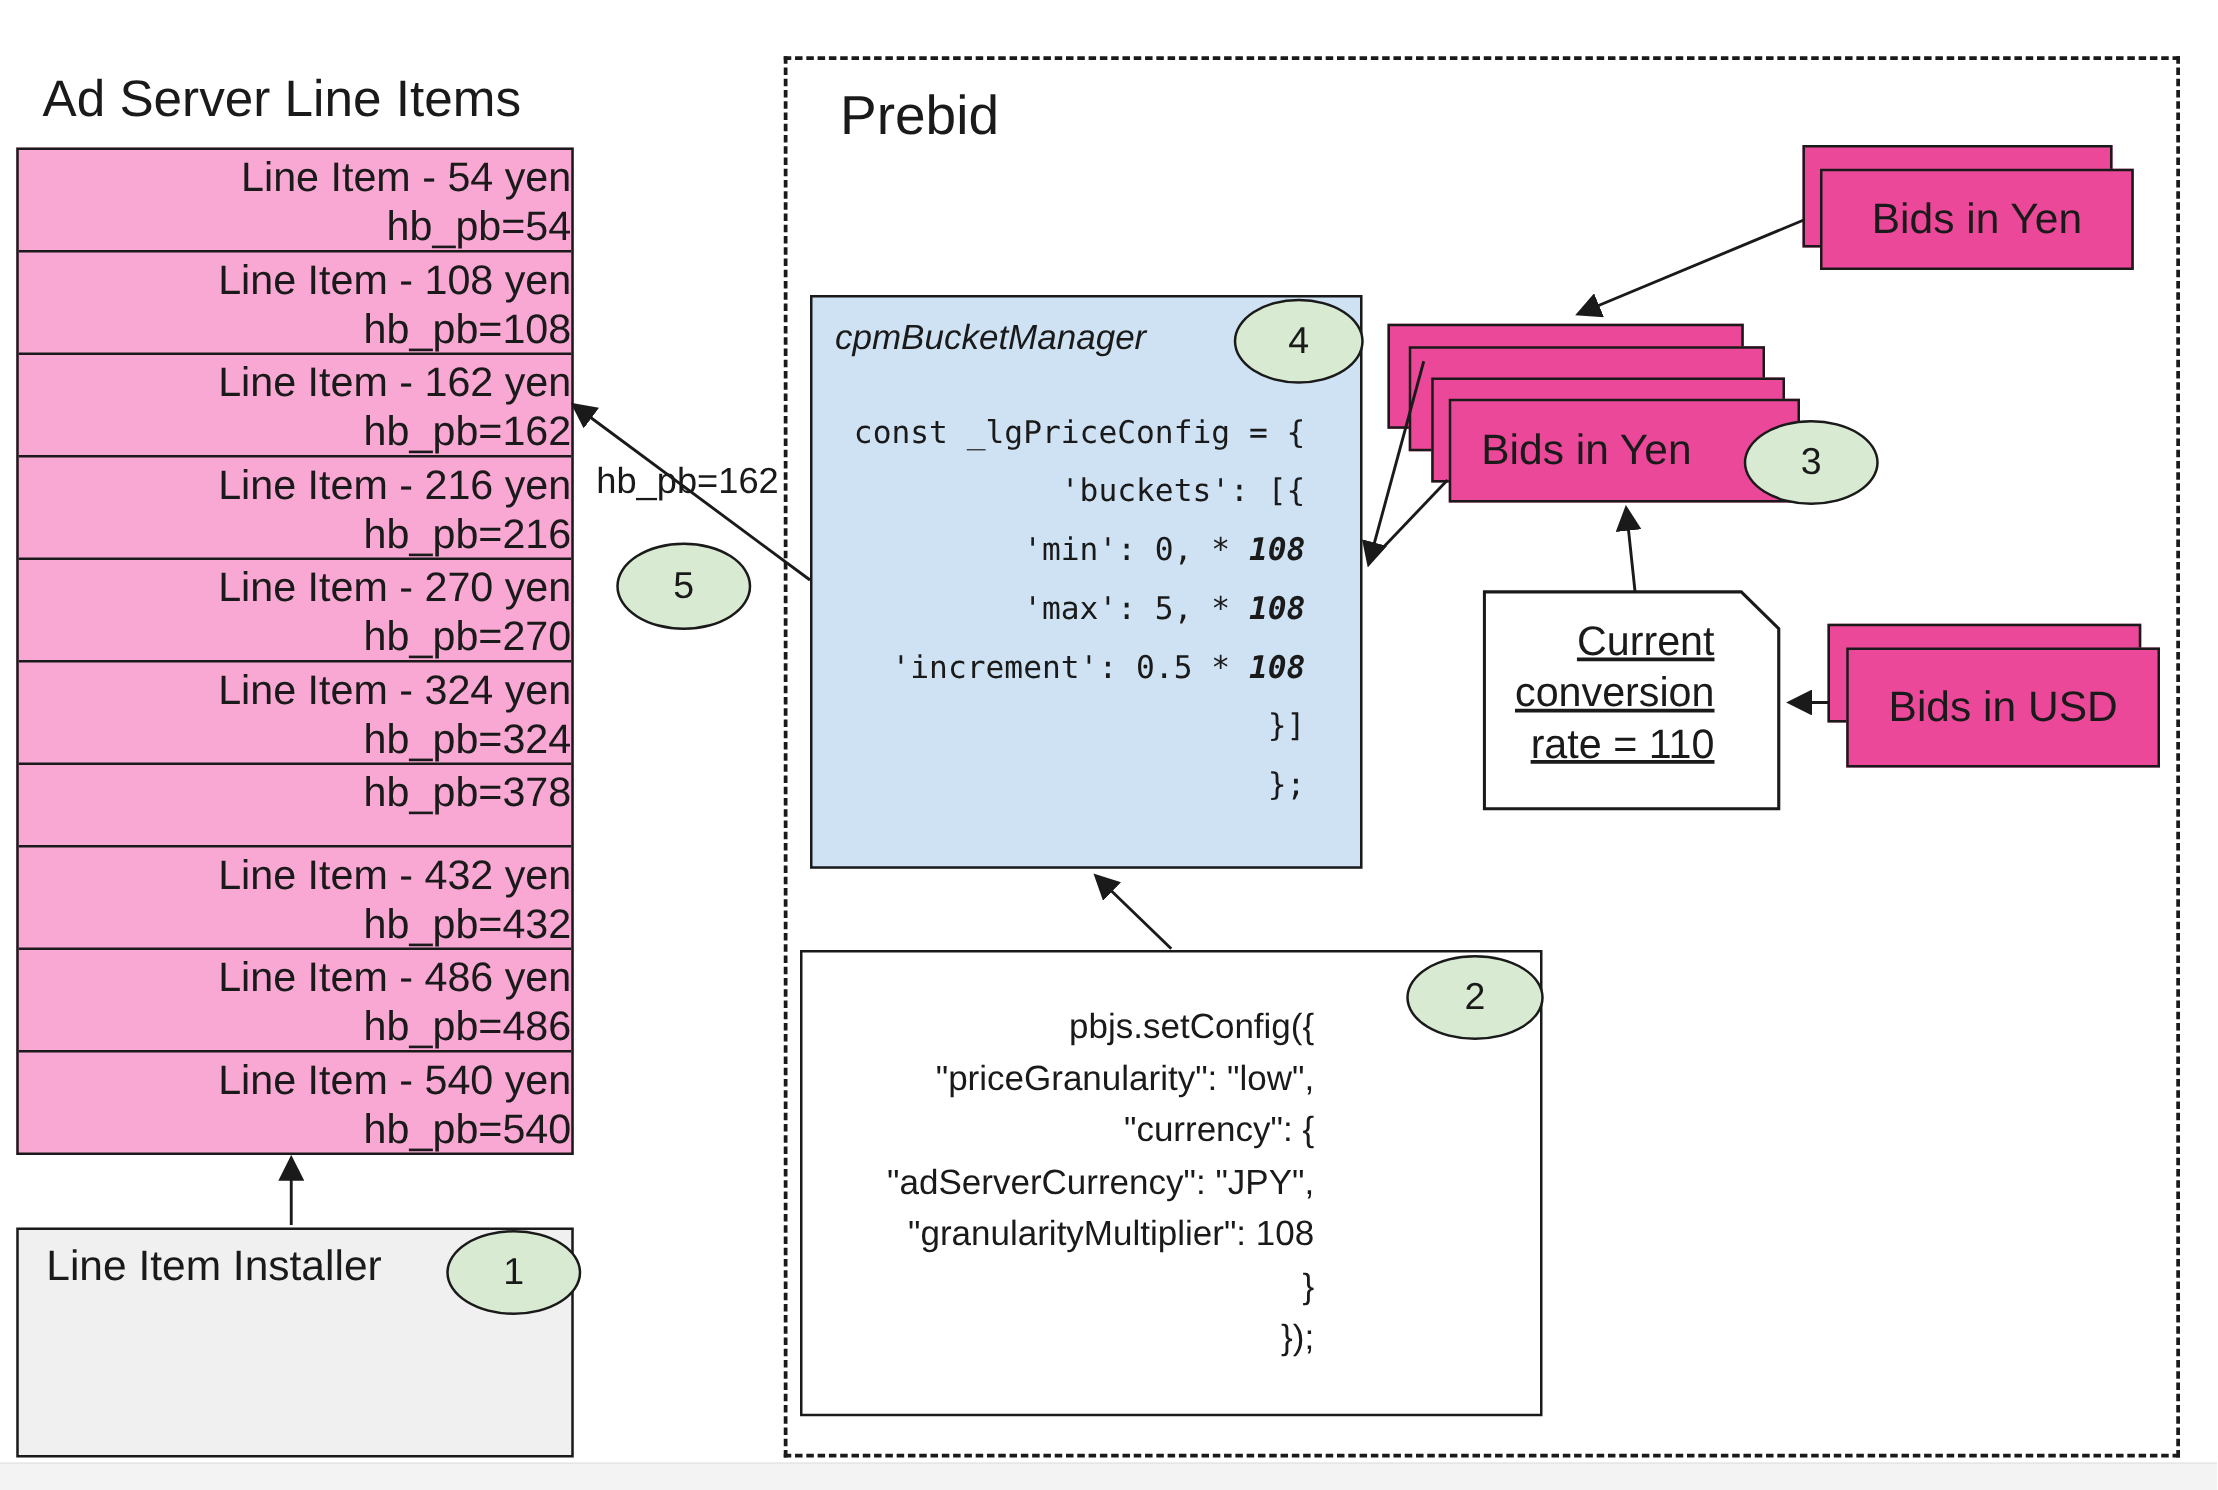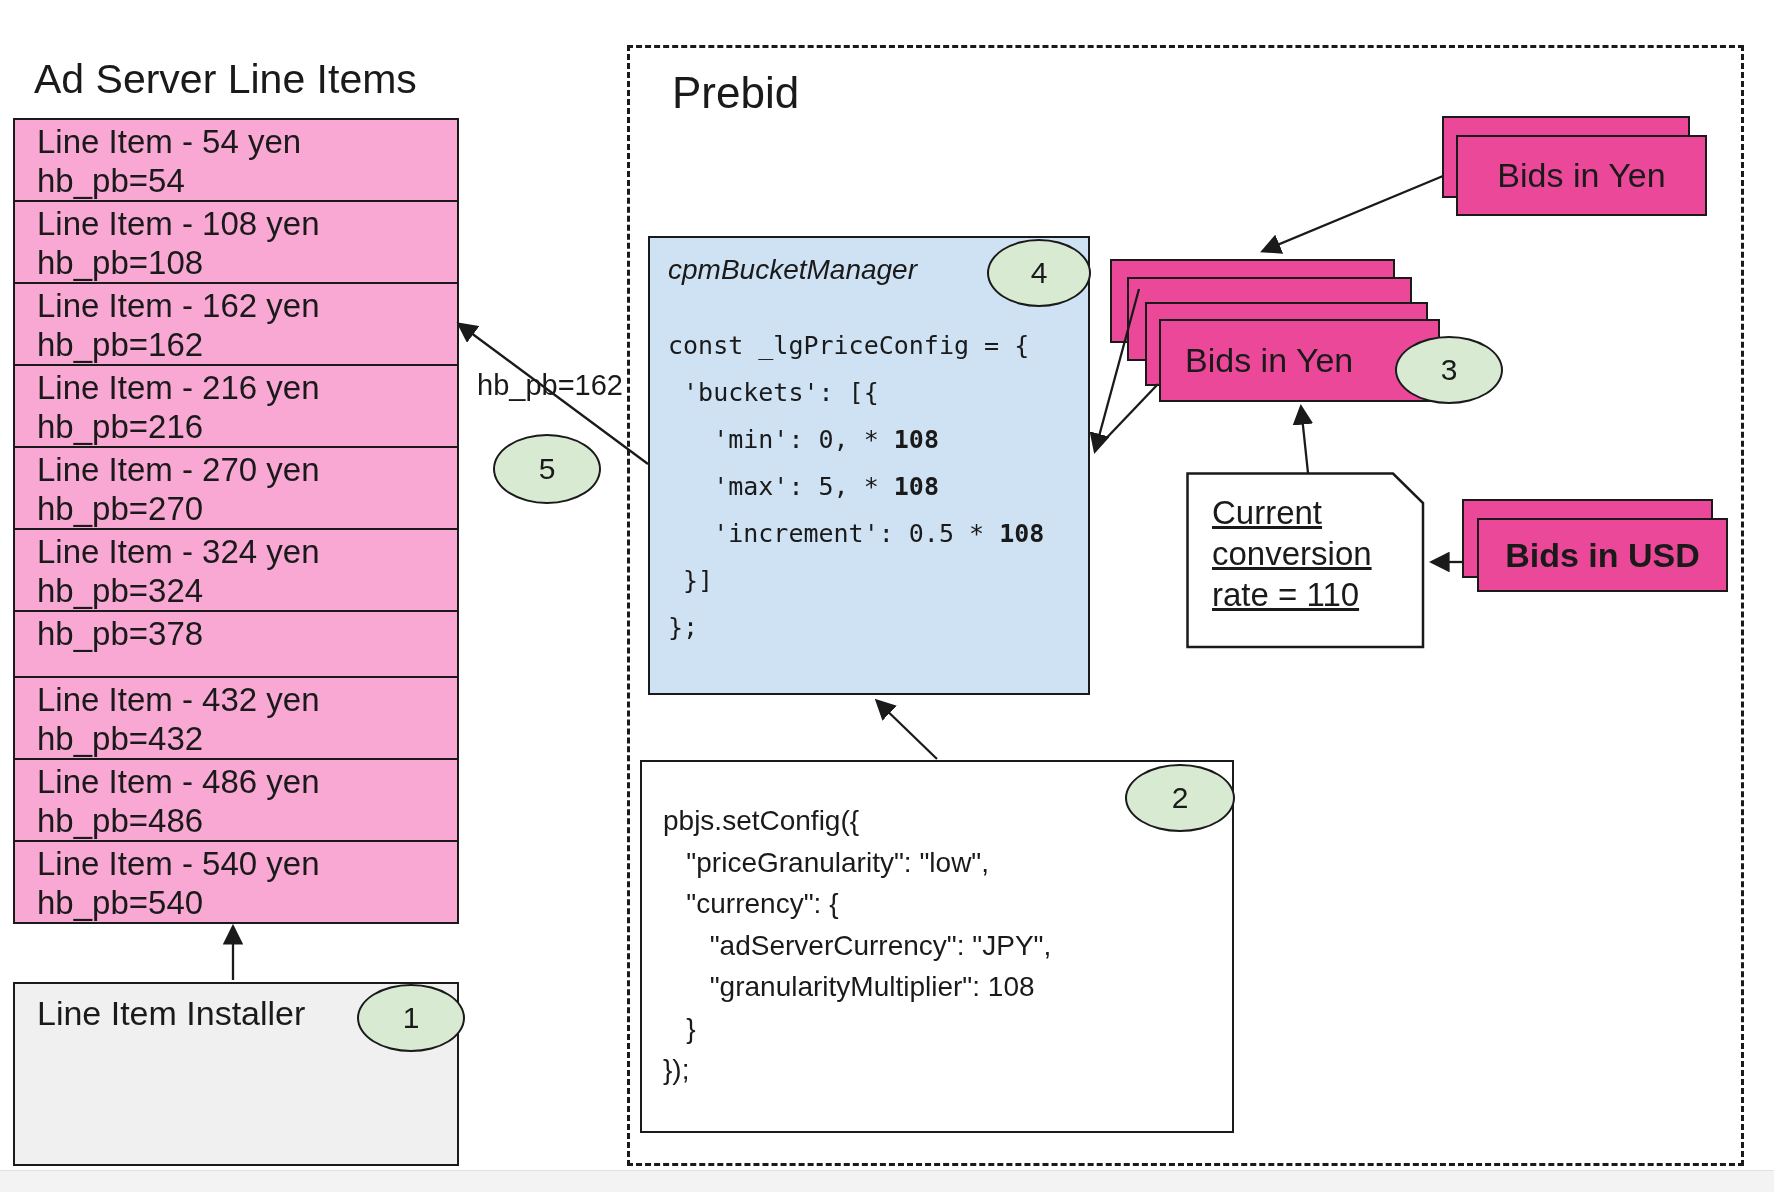--- a/index.html
+++ b/index.html
@@ -1,18 +1,18 @@
 <!DOCTYPE html>
 <html><head>
 <meta charset="utf-8">
 <style>
   html,body{margin:0;padding:0;background:#ffffff;}
   #canvas{
     position:relative;width:1774px;height:1192px;background:#ffffff;overflow:hidden;
-    font-family:"Liberation Sans", sans-serif;color:#1a1a1a;
+    font-family:"Liberation Sans", sans-serif;color:#1a1a1a;text-align:right;
   }
   .abs{position:absolute;}
 
   
   .title-adserver{left:34px;top:56px;font-size:41px;}
   .title-prebid{left:656px;top:68px;font-size:44px;margin-left:16px;}
 
   
   .li-table{
     left:13px;top:118px;width:446px;height:806px;box-sizing:border-box;
@@ -31,21 +31,21 @@
   
   .prebid-box{left:627px;top:45px;width:1117px;height:1121px;box-sizing:border-box;
     border:3px dashed #1a1a1a;}
 
   
   .bucket-box{left:648px;top:236px;width:442px;height:459px;box-sizing:border-box;
     background:#cfe2f3;border:2.5px solid #1a1a1a;}
   .bucket-title{left:668px;top:254px;font-size:28px;font-style:italic;}
   .bucket-code{left:668px;top:322px;font-size:25px;line-height:47px;
     font-family:"DejaVu Sans Mono", monospace;white-space:pre;}
-  .bucket-code .b{font-weight:bold;}
+  .bucket-code .b{font-weight:bold;font-style:italic;}
 
   
   .pbjs-box{left:640px;top:760px;width:594px;height:373px;box-sizing:border-box;
     background:#ffffff;border:2.5px solid #1a1a1a;}
   .pbjs-code{left:663px;top:800px;font-size:28px;line-height:41.5px;white-space:pre;}
 
   
   .card{position:absolute;background:#ec4899;border:2px solid #1a1a1a;box-sizing:border-box;}
   .card-label{display:flex;align-items:center;font-size:34px;}
   .pad-left{padding-left:24px;}
@@ -54,21 +54,21 @@
   
   .yen-a{left:1110px;top:259px;width:285px;height:84px;}
   .yen-b{left:1127px;top:277px;width:285px;height:84px;}
   .yen-c{left:1145px;top:302px;width:283px;height:84px;}
   .yen-d{left:1159px;top:319px;width:281px;height:83px;}
   
   .ytop-a{left:1442px;top:116px;width:248px;height:82px;}
   .ytop-b{left:1456px;top:135px;width:251px;height:81px;}
   
   .usd-a{left:1462px;top:499px;width:251px;height:79px;}
-  .usd-b{left:1477px;top:518px;width:251px;height:74px;font-weight:bold;}
+  .usd-b{left:1477px;top:518px;width:251px;height:96px;}
 
   
   .note-svg{left:1186px;top:472px;}
   .note-text{left:1212px;top:492px;font-size:33px;line-height:41px;white-space:pre-line;text-decoration:underline;}
 
   
   .badge{position:absolute;background:#d9ead3;border:2.5px solid #1a1a1a;border-radius:50%;
     display:flex;align-items:center;justify-content:center;font-size:30px;z-index:40;}
   .badge-1{left:357px;top:984px;width:104px;height:64px;}
   .badge-2{left:1125px;top:764px;width:106px;height:64px;}

